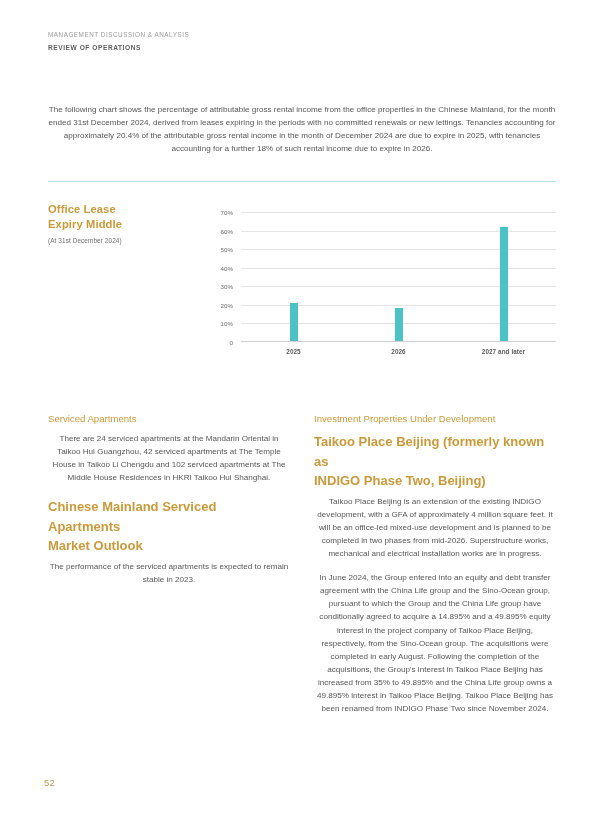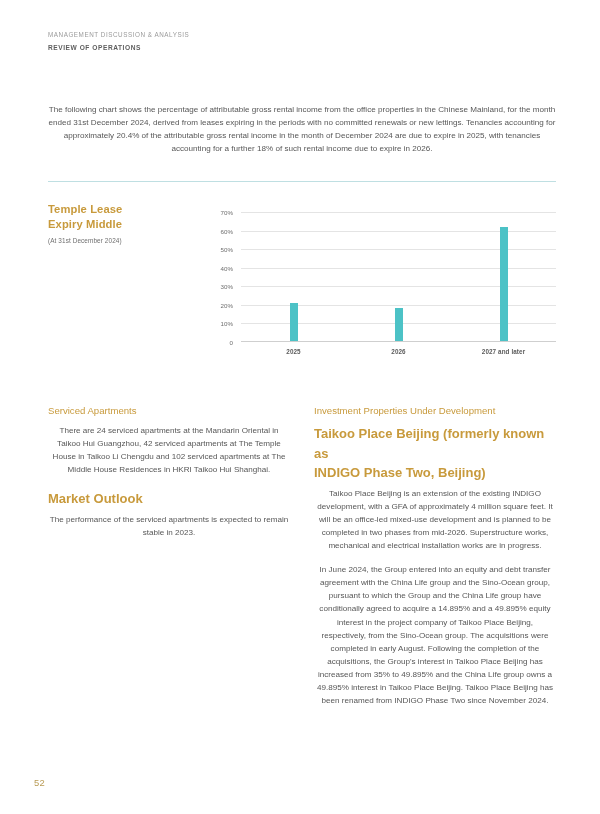--- a/index.html
+++ b/index.html
@@ -176,21 +176,21 @@
 
   
   .columns {
     position: absolute;
     left: 48px;
     top: 396px;
     width: 508px;
   }
   .col {
     position: absolute;
-    top: 8px;
+    top: 16px;
     width: 242px;
   }
   .col-left  { left: 0; }
   .col-right { left: 266px; }
 
   .sec-heading {
     font-size: 9.6px;
     color: #c89a3c;
     line-height: 1.36;
     margin: 0 0 7px 0;
@@ -210,21 +210,21 @@
     line-height: 1.62;
     color: #575757;
     margin: 0 0 11px 0;
     text-align: center;
   }
   p.body:last-child { margin-bottom: 8px; }
 
   
   .page-number {
     position: absolute;
-    left: 34px;
+    left: 44px;
     top: 777px;
     font-size: 9.4px;
     color: #b99b55;
     letter-spacing: 0.3px;
   }
 </style>
 </head>
 <body>
 
 <div class="page">
@@ -235,21 +235,21 @@
   </div>
 
   <div class="intro">The following chart shows the percentage of attributable gross rental income from the office properties in the Chinese Mainland, for the month ended 31st December 2024, derived from leases expiring in the periods with no committed renewals or new lettings. Tenancies accounting for approximately 20.4% of the attributable gross rental income in the month of December 2024 are due to expire in 2025, with tenancies accounting for a further 18% of such rental income due to expire in 2026.</div>
 
   <div class="divider"></div>
 
   <div class="chart-block">
 
     <div class="chart-heading">
       <div class="chart-title">
-        <div>Temple Lease</div>
+        <div>Office Lease</div>
         <div>Expiry Middle</div>
       </div>
       <div class="chart-subtitle">(At 31st December 2024)</div>
     </div>
 
     <div class="plot-wrap">
 
       <div class="y-axis">
         <div class="y-tick" style="top:0%">70%</div>
         <div class="y-tick" style="top:14.2857%">60%</div>
@@ -292,20 +292,21 @@
 
     </div>
   </div>
 
   <div class="columns">
 
     <div class="col col-left">
       <h2 class="sec-heading">Serviced Apartments</h2>
       <p class="body">There are 24 serviced apartments at the Mandarin Oriental in Taikoo Hui Guangzhou, 42 serviced apartments at The Temple House in Taikoo Li Chengdu and 102 serviced apartments at The Middle House Residences in HKRI Taikoo Hui Shanghai.</p>
       <div class="sub-heading spaced">
+        <div>Chinese Mainland Serviced Apartments</div>
         <div>Market Outlook</div>
       </div>
       <p class="body">The performance of the serviced apartments is expected to remain stable in 2023.</p>
     </div>
 
     <div class="col col-right">
       <h2 class="sec-heading">Investment Properties Under Development</h2>
       <div class="sub-heading">
         <div>Taikoo Place Beijing (formerly known as</div>
         <div>INDIGO Phase Two, Beijing)</div>

